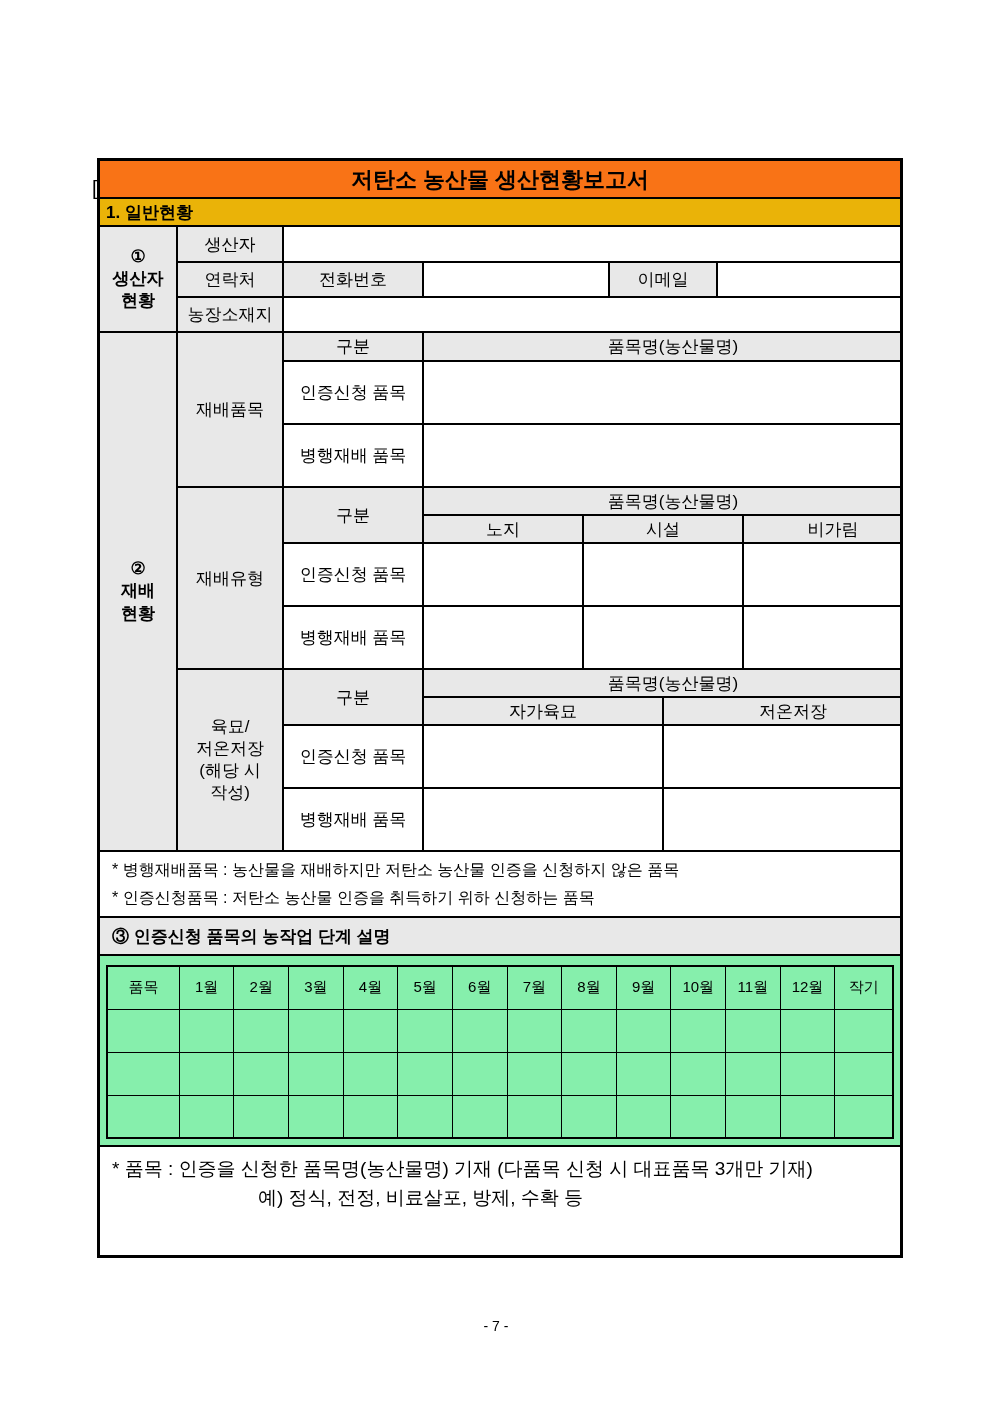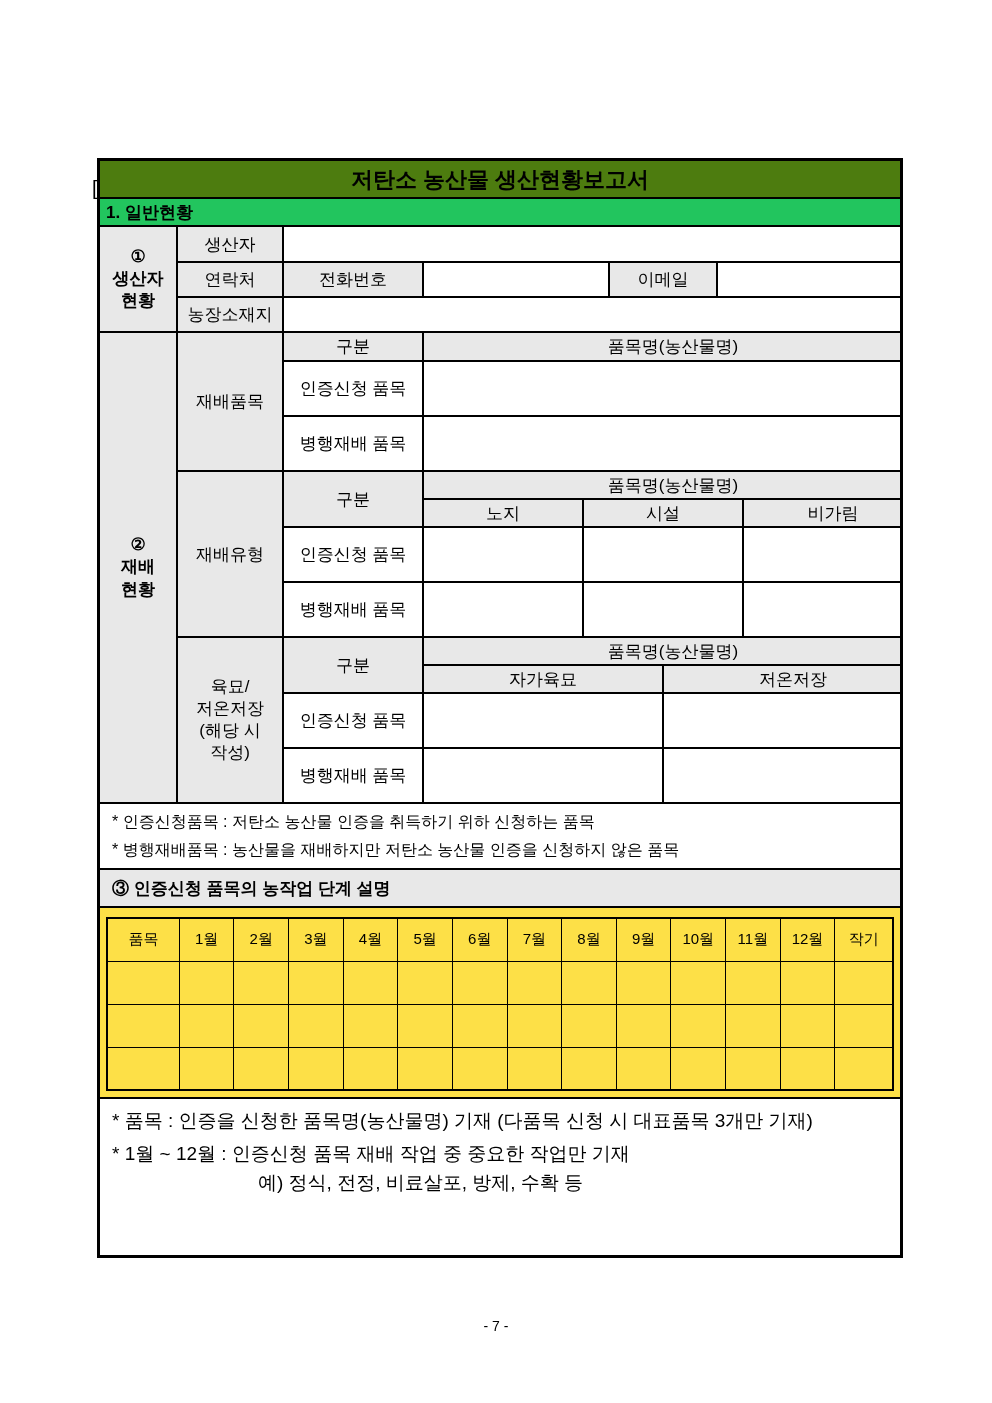--- a/index.html
+++ b/index.html
@@ -18,25 +18,25 @@
   .outer {
     position:absolute; left:97px; top:158px;
     width:806px; height:1100px;
     border:3px solid #000;
     overflow:hidden;
   }
   .title-row {
     height:38px; line-height:38px;
     text-align:center; font-size:22px; font-weight:bold;
     border-bottom:2px solid #000;
-    background:#4d7c0f;
+    background:#f97316;
   }
   .sec-heading {
     height:28px; line-height:28px;
-    background:#22c55e; font-weight:bold; font-size:17px;
+    background:#eab308; font-weight:bold; font-size:17px;
     padding-left:6px;
     border-bottom:2px solid #000;
   }
   table.grid {
     width:100%; border-collapse:collapse; table-layout:fixed;
   }
   table.grid td {
     border:2px solid #000;
     text-align:center; vertical-align:middle;
     font-size:17px; padding:0 2px;
@@ -58,21 +58,21 @@
   }
   .sec3-heading {
     height:38px; line-height:38px;
     background:#e8e8e8; font-weight:bold; font-size:17px;
     padding-left:12px;
     border-bottom:2px solid #000;
   }
   .sched-wrap {
     padding:9px 6px 6px 6px;
     border-bottom:2px solid #000;
-    background:#fde047;
+    background:#86efac;
   }
   table.sched {
     width:100%; border-collapse:collapse; table-layout:fixed;
     border:2px solid #000;
   }
   table.sched th, table.sched td {
     border:1px solid #000;
     font-weight:normal; font-size:15px;
     text-align:center; vertical-align:middle;
     padding:0;
@@ -85,21 +85,21 @@
   .bottom-notes .note-line {
     font-size:19px; line-height:24px; margin-bottom:9px;
   }
   .bottom-notes .indent { padding-left:146px; margin-top:-4px; }
   .page-number {
     position:absolute; left:0; top:1318px; width:100%;
     text-align:center; font-size:14px;
   }
   tr.hdr  { height:28px; }
   tr.mid  { height:35px; }
-  tr.tall { height:55px; }
+  tr.tall { height:63px; }
 </style>
 </head>
 <body>
 
 <div class="doc-label">[서식 2] 생산현황보고서</div>
 
 <div class="outer">
 
   <div class="title-row">저탄소 농산물 생산현황보고서</div>
 
@@ -209,22 +209,22 @@
     </tr>
     <tr class="tall">
       <td>병행재배 품목</td>
       <td colspan="3"></td>
       <td colspan="3" class="last"></td>
     </tr>
   </tbody>
     </table>
 
   <div class="notes-block">
+    <div class="note-line">* 병행재배품목 : 농산물을 재배하지만 저탄소 농산물 인증을 신청하지 않은 품목</div>
     <div class="note-line">* 인증신청품목 : 저탄소 농산물 인증을 취득하기 위하 신청하는 품목</div>
-    <div class="note-line">* 병행재배품목 : 농산물을 재배하지만 저탄소 농산물 인증을 신청하지 않은 품목</div>
   </div>
 
   <div class="sec3-heading">③ 인증신청 품목의 농작업 단계 설명</div>
 
   <div class="sched-wrap">
     <table class="sched">
       <colgroup>
         <col style="width:9.2%">
         <col style="width:6.95%">
           <col style="width:6.95%">
@@ -304,19 +304,18 @@
             <td></td>
             <td></td>
             <td></td>
       </tr>
     </tbody>
       </table>
   </div>
 
   <div class="bottom-notes">
     <div class="note-line">* 품목 : 인증을 신청한 품목명(농산물명) 기재 (다품목 신청 시 대표품목 3개만 기재)</div>
-    <div class="note-line">* 1월 ~ 12월 : 인증신청 품목 재배 작업 중 중요한 작업만 기재</div>
     <div class="note-line indent">예) 정식, 전정, 비료살포, 방제, 수확 등</div>
   </div>
 
 </div>
 
 <div class="page-number">- 7 -</div>
 
 </body></html>

